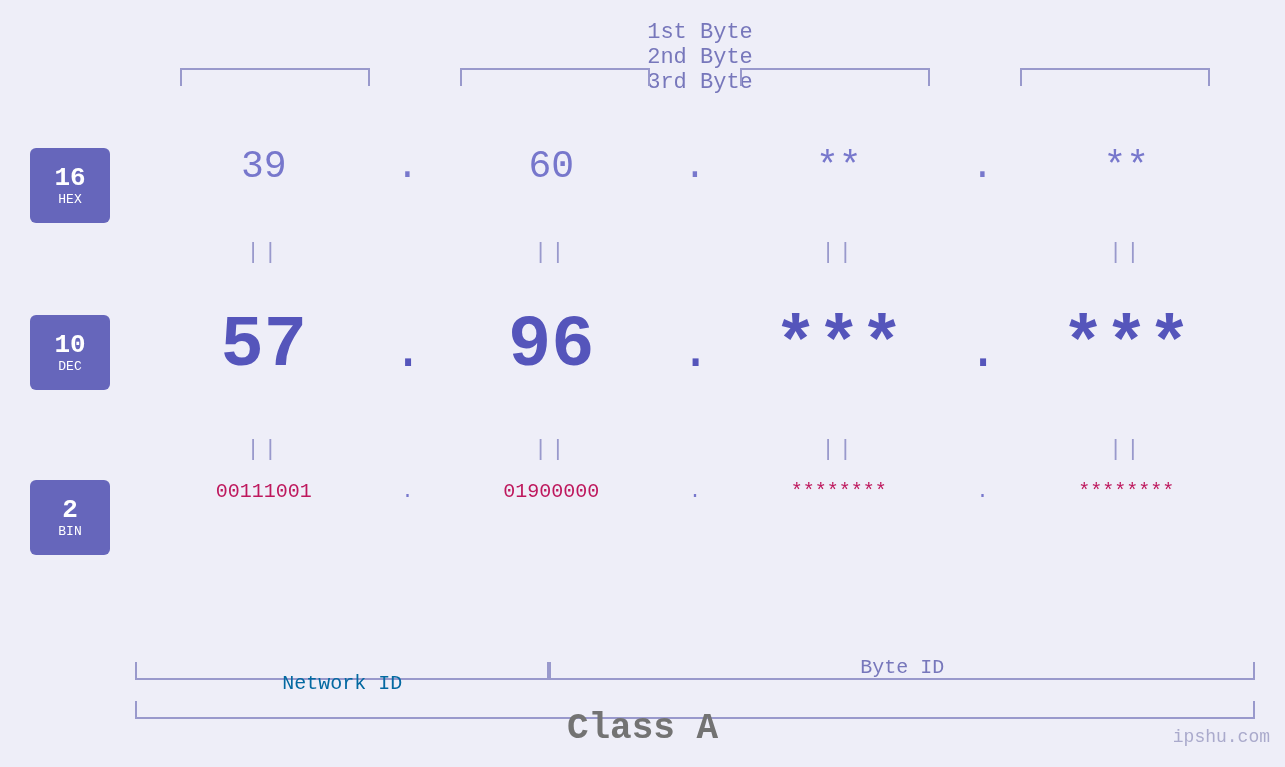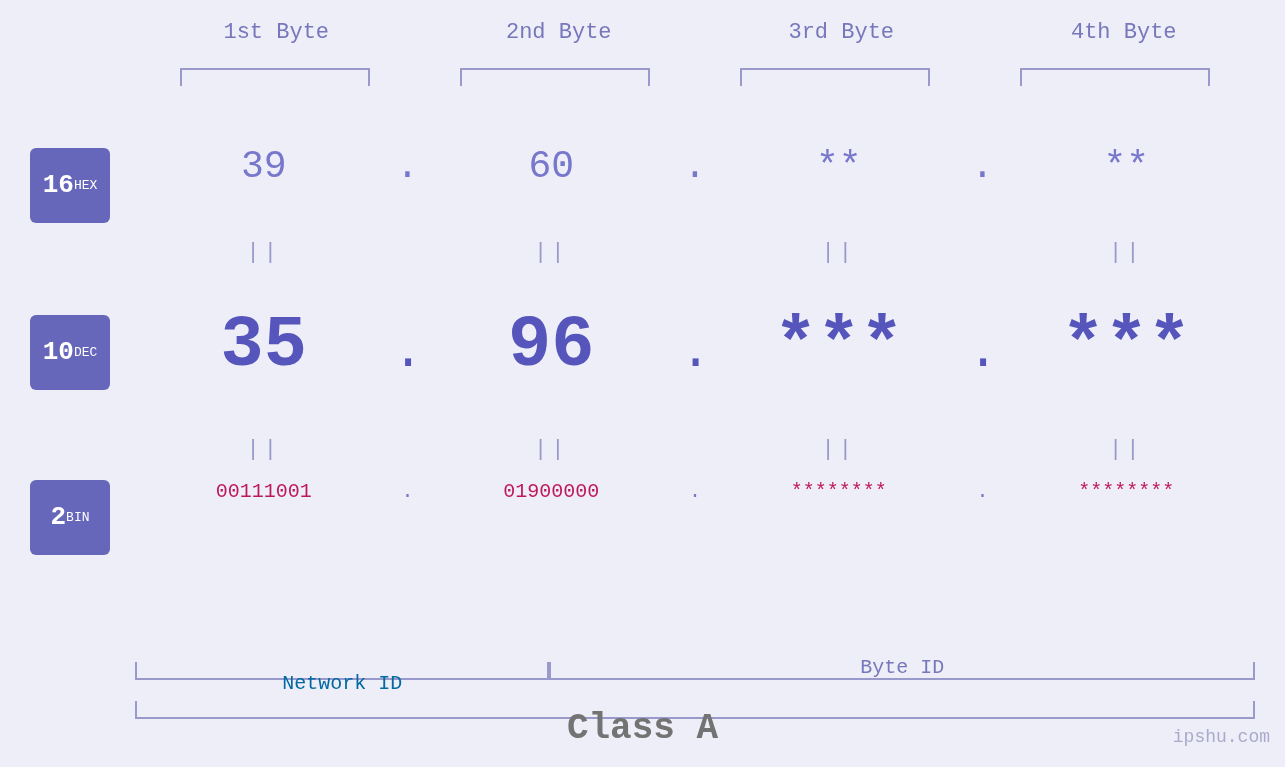--- a/index.html
+++ b/index.html
@@ -20,20 +20,21 @@
       background: #eeeef8;
     }
 
     
     .byte-headers {
       display: flex;
       position: absolute;
       top: 20px;
       left: 135px;
       right: 20px;
+      flex-direction: column;
     }
 
     .byte-col {
       flex: 1;
       text-align: center;
       color: #7777bb;
       font-size: 22px;
       font-family: 'Courier New', Courier, monospace;
       font-weight: normal;
     }
@@ -63,20 +64,21 @@
 
     
     .base-badge {
       position: absolute;
       left: 30px;
       width: 80px;
       height: 75px;
       background: #6666bb;
       border-radius: 6px;
       display: flex;
+      flex-direction: column;
       align-items: center;
       justify-content: center;
       color: white;
       font-family: 'Courier New', Courier, monospace;
     }
 
     .base-badge .base-num {
       font-size: 26px;
       font-weight: bold;
       line-height: 1.1;
@@ -208,21 +210,20 @@
   </style>
 </head>
 <body>
 
 <div class="container">
 
   <div class="byte-headers">
     <div class="byte-col">1st Byte</div>
     <div class="byte-col">2nd Byte</div>
     <div class="byte-col">3rd Byte</div>
-    <div class="byte-col">4th Byte</div>
   </div>
 
   <div class="bracket-row">
     <div class="bracket-col">
       <div class="bracket"></div>
     </div>
     <div class="bracket-col">
       <div class="bracket"></div>
     </div>
     <div class="bracket-col">
@@ -266,21 +267,21 @@
     <div class="eq-cell">||</div>
   </div>
 
   <div class="base-badge dec-badge">
     <span class="base-num">10</span>
     <span class="base-label">DEC</span>
   </div>
 
   <div class="data-row dec-row" style="align-items: flex-end; padding-bottom: 0;">
     <div class="cell">
-      <span class="dec-val">35</span>
+      <span class="dec-val">57</span>
     </div>
     <div class="sep dec-dot-sep">
       <span>.</span>
     </div>
     <div class="cell">
       <span class="dec-val">96</span>
     </div>
     <div class="sep dec-dot-sep">
       <span>.</span>
     </div>

